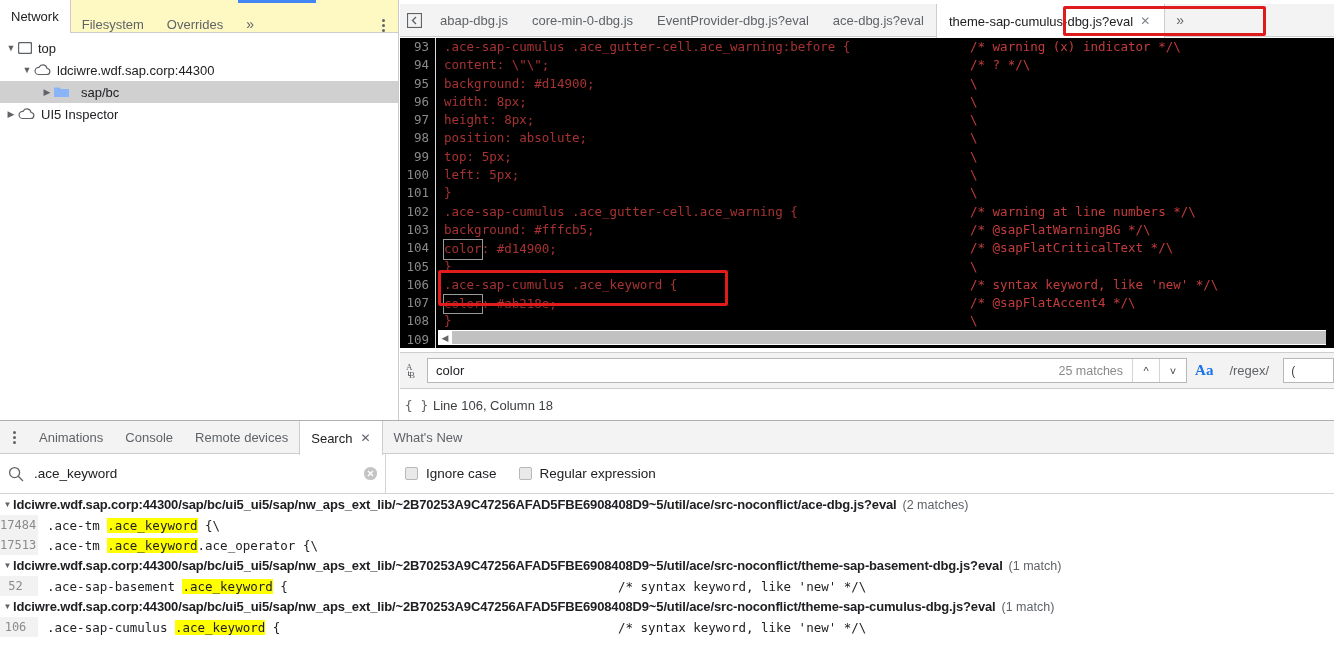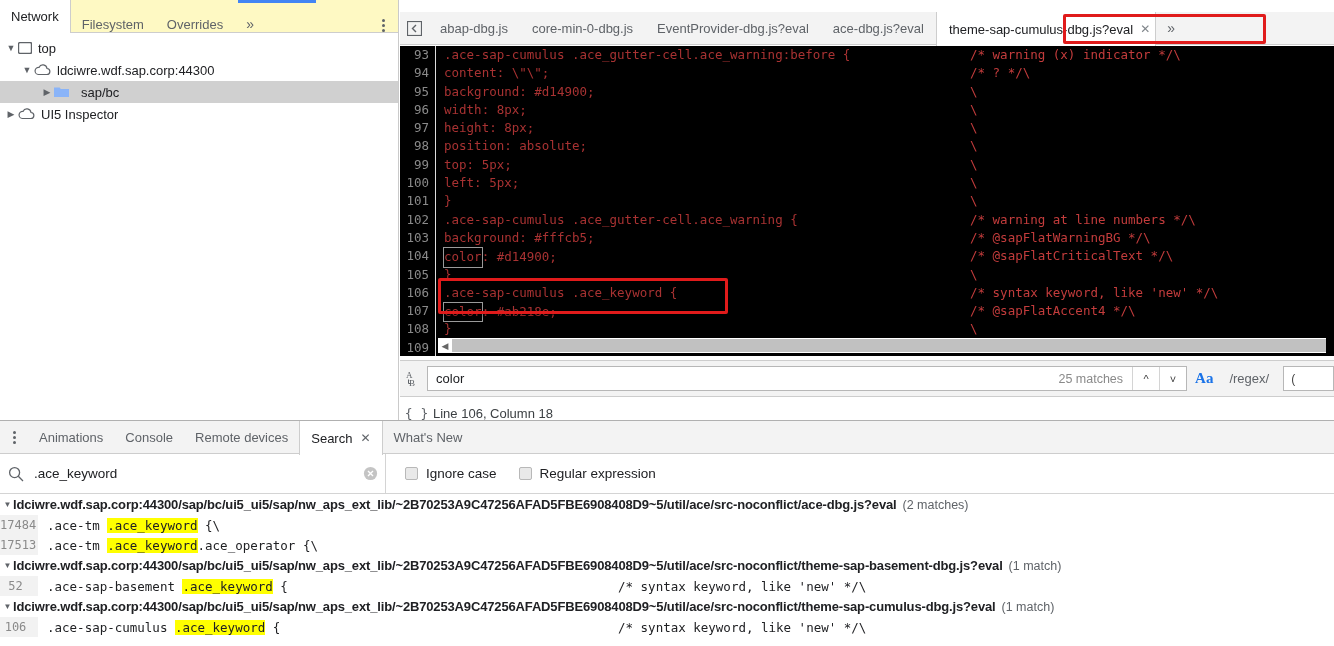--- a/index.html
+++ b/index.html
@@ -57,39 +57,39 @@
   .tree-row.sel { background:#d0d0d0; }
   .tri {
     width:14px; text-align:center; font-size:9px; color:#5f6368; flex:0 0 14px;
     line-height:1;
   }
   .ic { flex:0 0 auto; margin-right:6px; display:inline-flex; align-items:center; }
   .tree-label { overflow:hidden; text-overflow:ellipsis; }
 
   
   .editor-panel {
-    position:absolute; left:400px; top:12px; width:934px; height:420px; background:#fff;
+    position:absolute; left:400px; top:4px; width:934px; height:420px; background:#fff;
   }
   .editor-tabbar {
     position:relative; height:33px; background:#f3f3f3;
     border-bottom:1px solid #cdcdcd; display:flex; align-items:stretch;
   }
   .panel-toggle {
     display:flex; align-items:center; justify-content:center; width:28px;
     cursor:pointer;
   }
   .panel-toggle svg { display:block; }
   .etab {
     display:flex; align-items:center; padding:0 12px; font-size:13px;
     color:#5f6368; white-space:nowrap; cursor:default;
   }
   .etab.active {
     background:#fff; color:#202124; height:34px; margin-bottom:-1px;
     border-left:1px solid #cdcdcd; border-right:1px solid #cdcdcd;
-    padding-right:5px;
+    padding-right:14px;
   }
   .etab .x { margin-left:7px; font-size:12px; color:#80868b; }
   .etab-overflow {
     display:flex; align-items:center; padding:0 11px; font-size:14px;
     color:#5f6368; letter-spacing:-1px; cursor:pointer;
   }
   .hl-tab {
     position:absolute; left:663px; top:2px; width:203px; height:30px;
     border:3px solid #e01b1b; border-radius:2px; pointer-events:none; z-index:6;
   }

